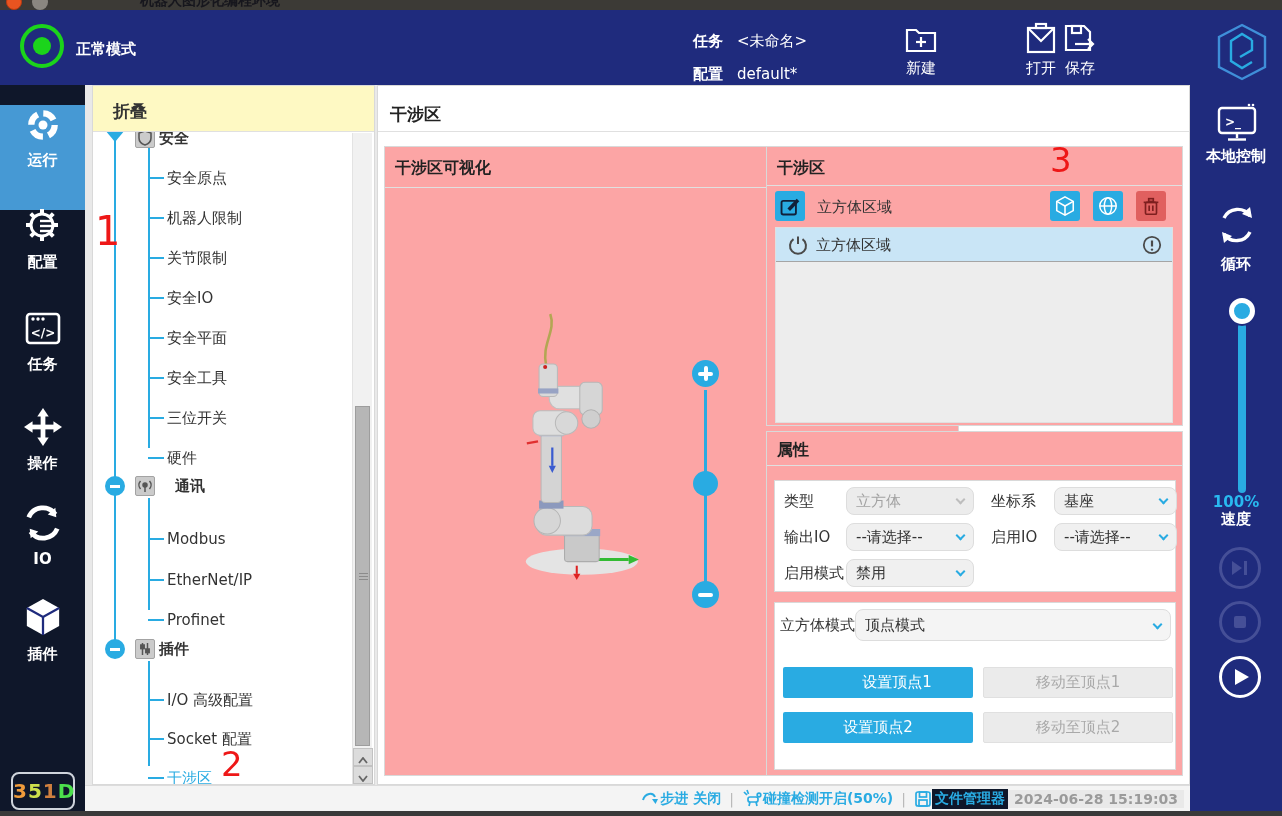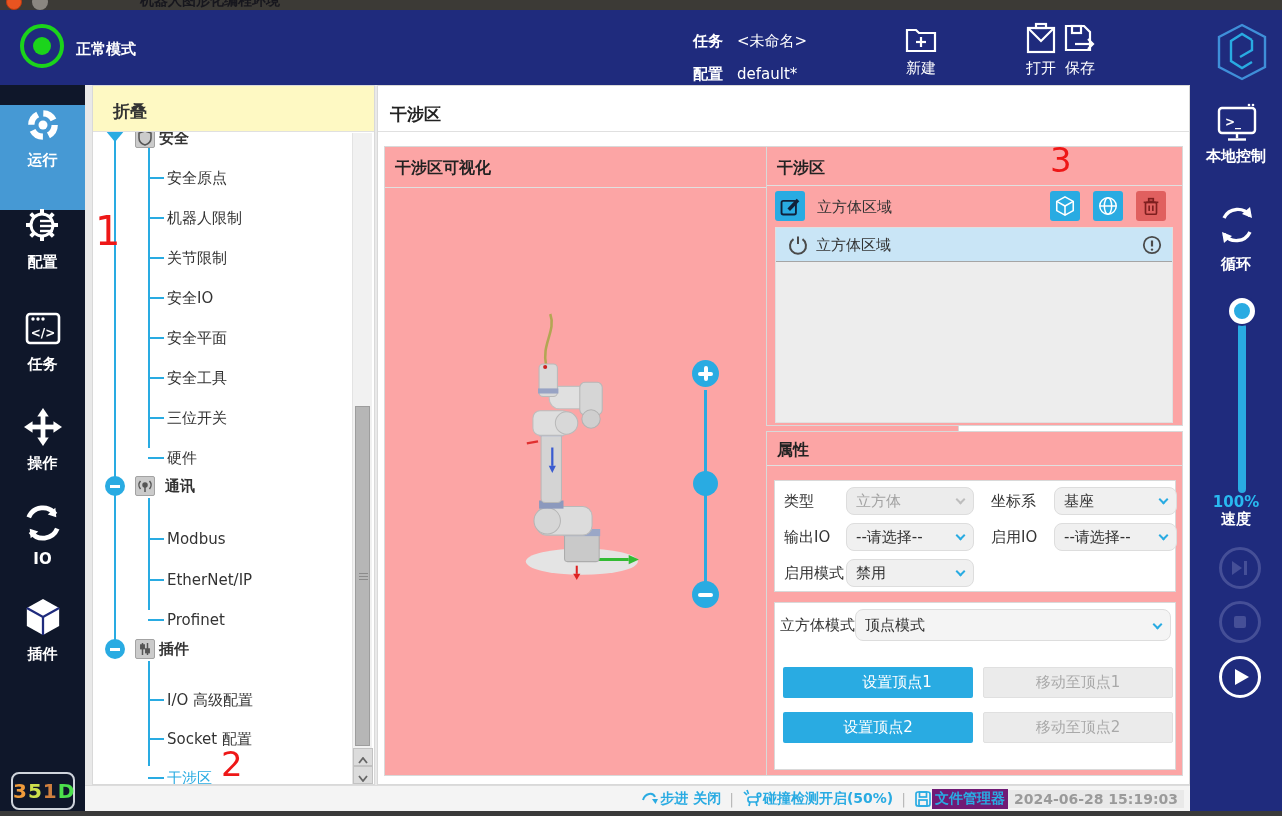--- a/index.html
+++ b/index.html
@@ -101,21 +101,21 @@
   .speedring { position:absolute; left:39px; width:26px; height:26px; border:5px solid #fff; background:#29abe2; border-radius:50%; box-shadow:0 0 0 2px #1f2b7d; cursor:pointer; }
   .cbtn { position:absolute; left:29px; width:42px; height:42px; border-radius:50%; border:3px solid #454f97; cursor:pointer; }
   .cbtn.on { border-color:#fff; }
 
   
   .statusbar { position:absolute; left:85px; top:785px; width:1105px; height:26px; background:#f4f4f4; border-top:1px solid #dcdcdc;
                display:flex; align-items:center; justify-content:flex-end; padding-right:6px; font-size:14px; }
   .sitem { display:flex; align-items:center; color:#29abe2; font-weight:bold; white-space:nowrap; }
   .ssep { color:#b9b9b9; margin:0 8px; font-weight:normal; }
   .stime { color:#9a9a9a; background:#e9e9e9; padding:1px 6px; font-weight:bold; }
-  .fmbg { background:#701a75; padding:1px 3px; }
+  .fmbg { background:#0f172a; padding:1px 3px; }
 
   .bottomstrip { position:absolute; left:0; top:811px; width:1282px; height:5px; background:#3a3a3a; }
 
   .ann { position:absolute; color:#ee1717; z-index:20; }
 </style>
 </head>
 <body>
 
 <div id="app">
 
@@ -311,21 +311,21 @@
     <div class="trow parent" style="left:0; top:388px;">
       <div class="mcircle"></div>
       <div class="gicon" style="left:42px;">
         <svg width="18" height="18" viewBox="0 0 18 18" fill="none" stroke="#555" stroke-width="1.5">
           <circle cx="9" cy="8" r="2" fill="#555"></circle>
             <path d="M4.5 12 A6 6 0 0 1 4.5 4"></path>
             <path d="M13.5 4 A6 6 0 0 1 13.5 12"></path>
             <line x1="9" y1="10" x2="9" y2="15"></line>
         </svg>
       </div>
-      <span class="txt" style="position:absolute; left:72px;">通讯</span>
+      <span class="txt" style="position:absolute; left:82px;">通讯</span>
     </div>
     <div class="tline" style="left:55px; top:452px; width:16px; height:2px;"></div>
     <div class="trow" style="left:0; top:441px;">
         <span class="txt childtxt">Modbus</span>
       </div>
     <div class="tline" style="left:55px; top:493px; width:16px; height:2px;"></div>
     <div class="trow" style="left:0; top:482px;">
         <span class="txt childtxt">EtherNet/IP</span>
       </div>
     <div class="tline" style="left:55px; top:533px; width:16px; height:2px;"></div>

